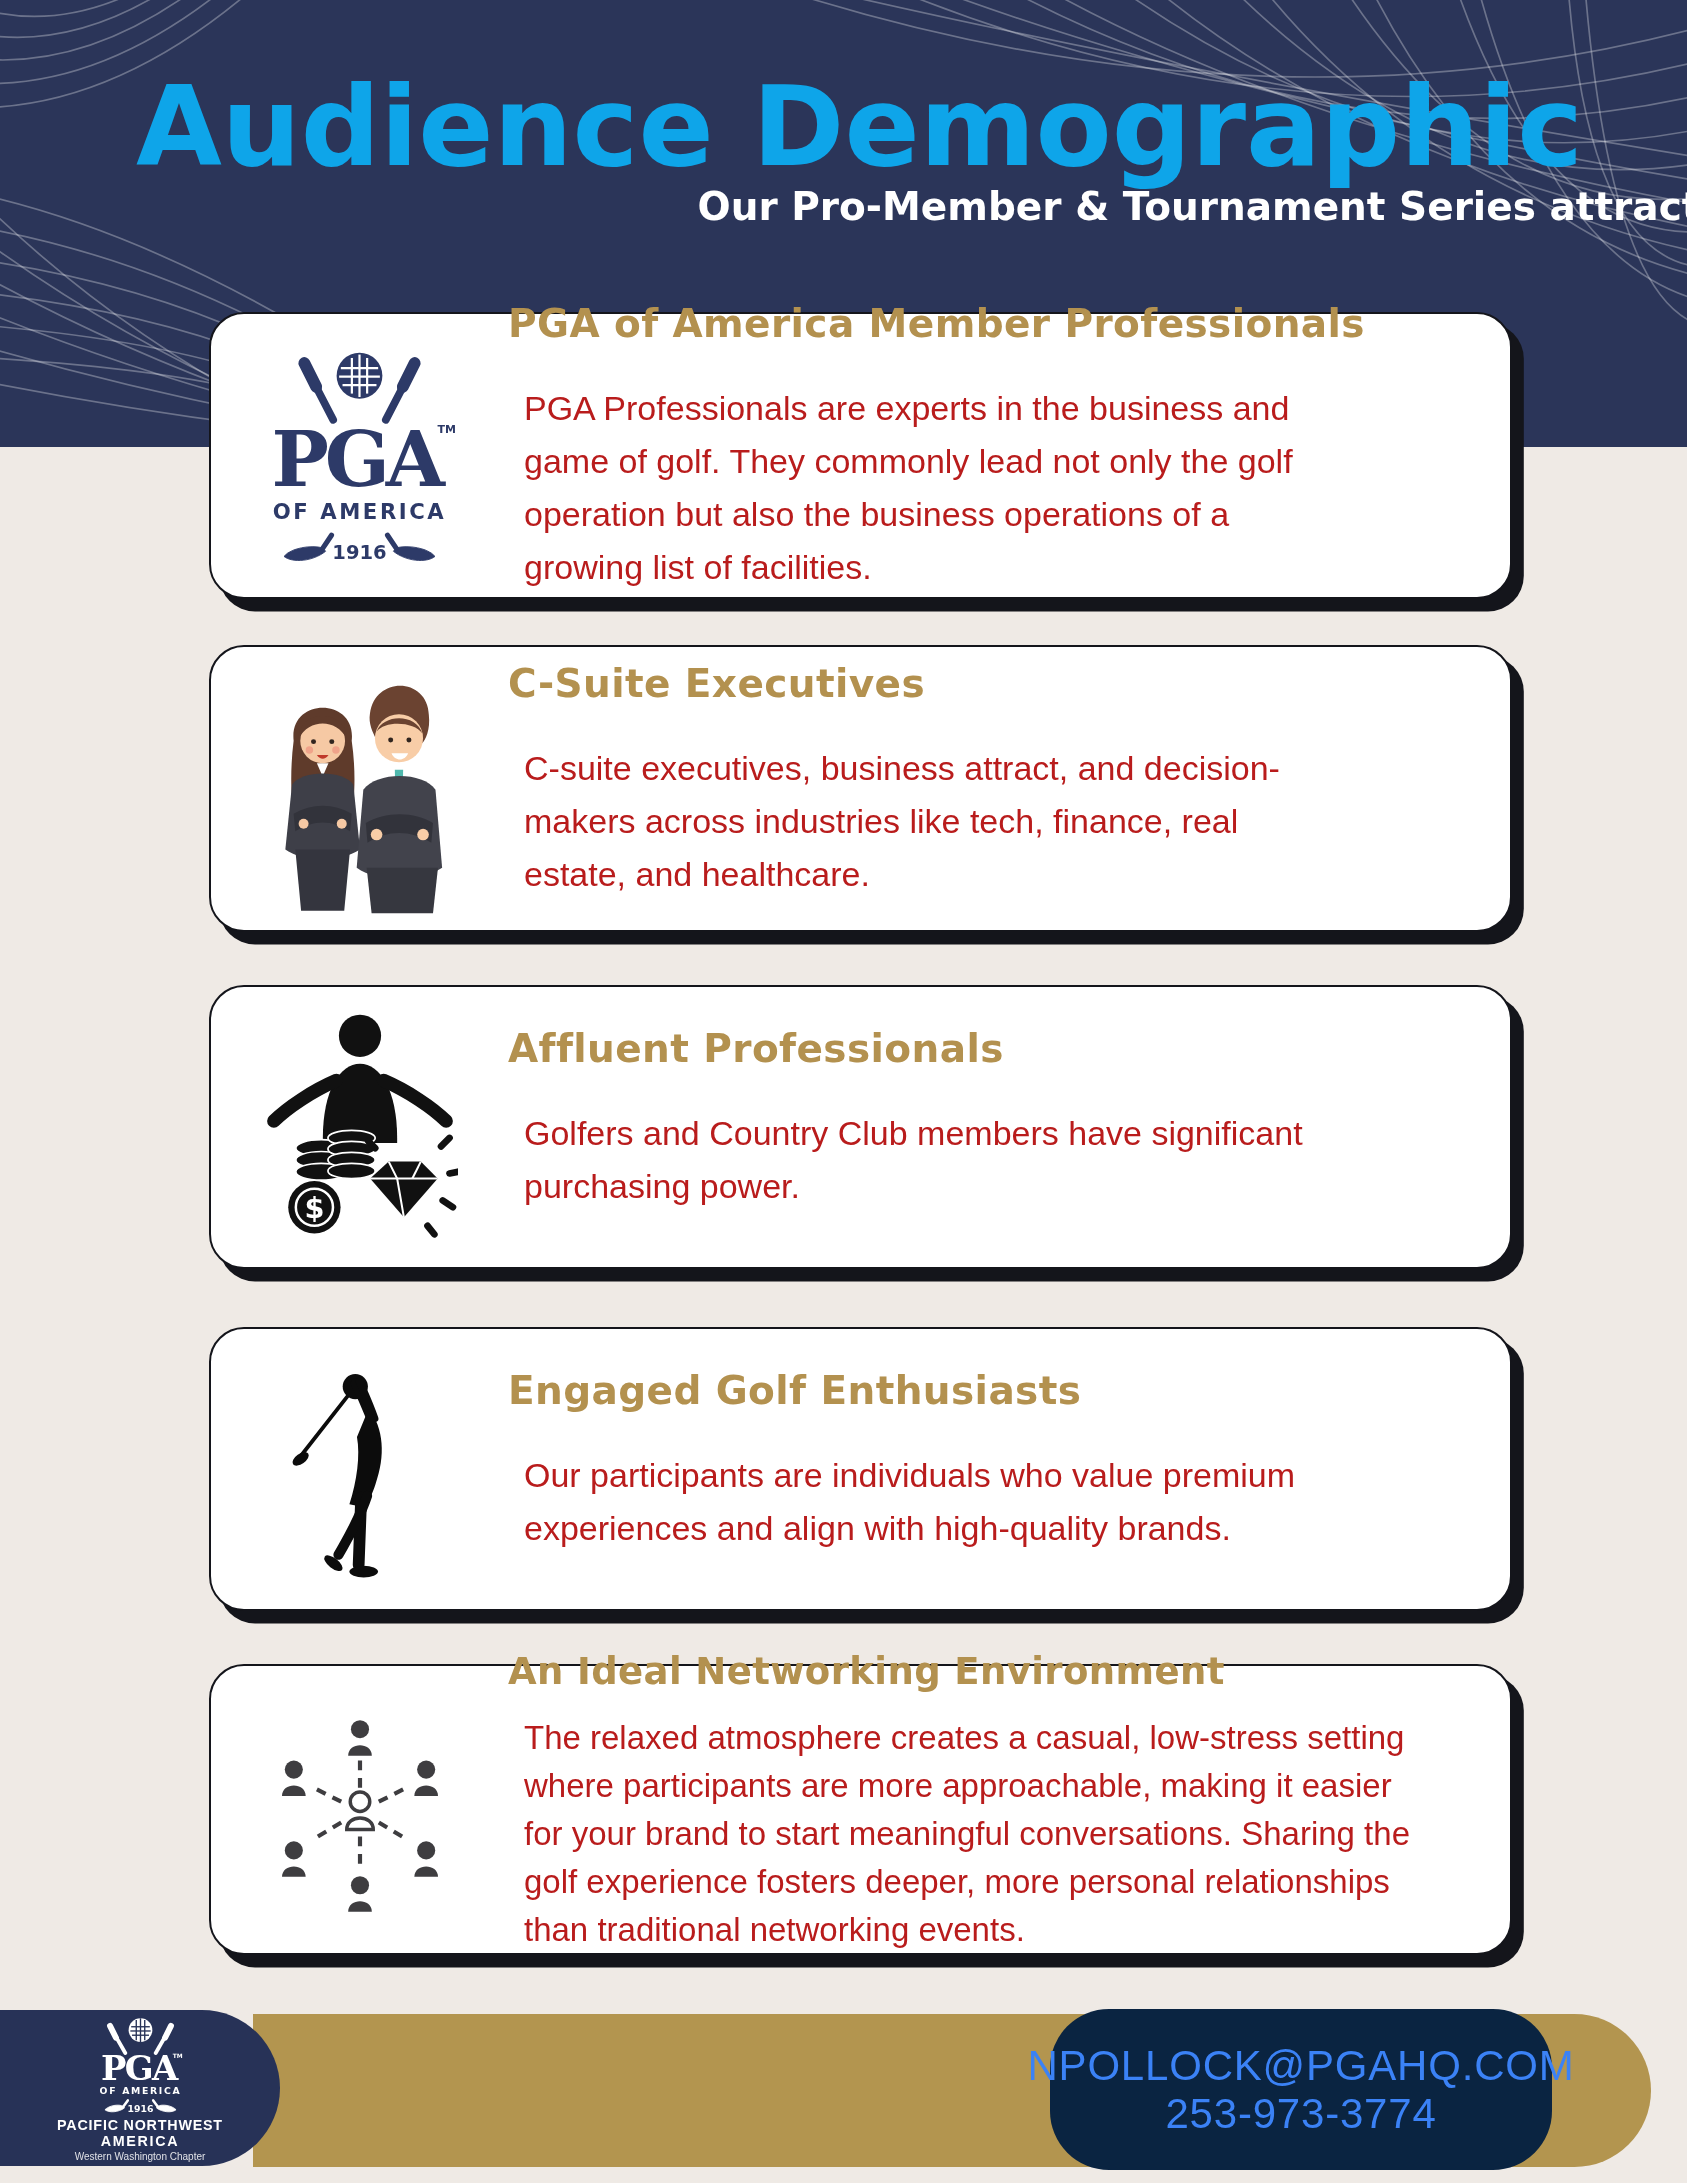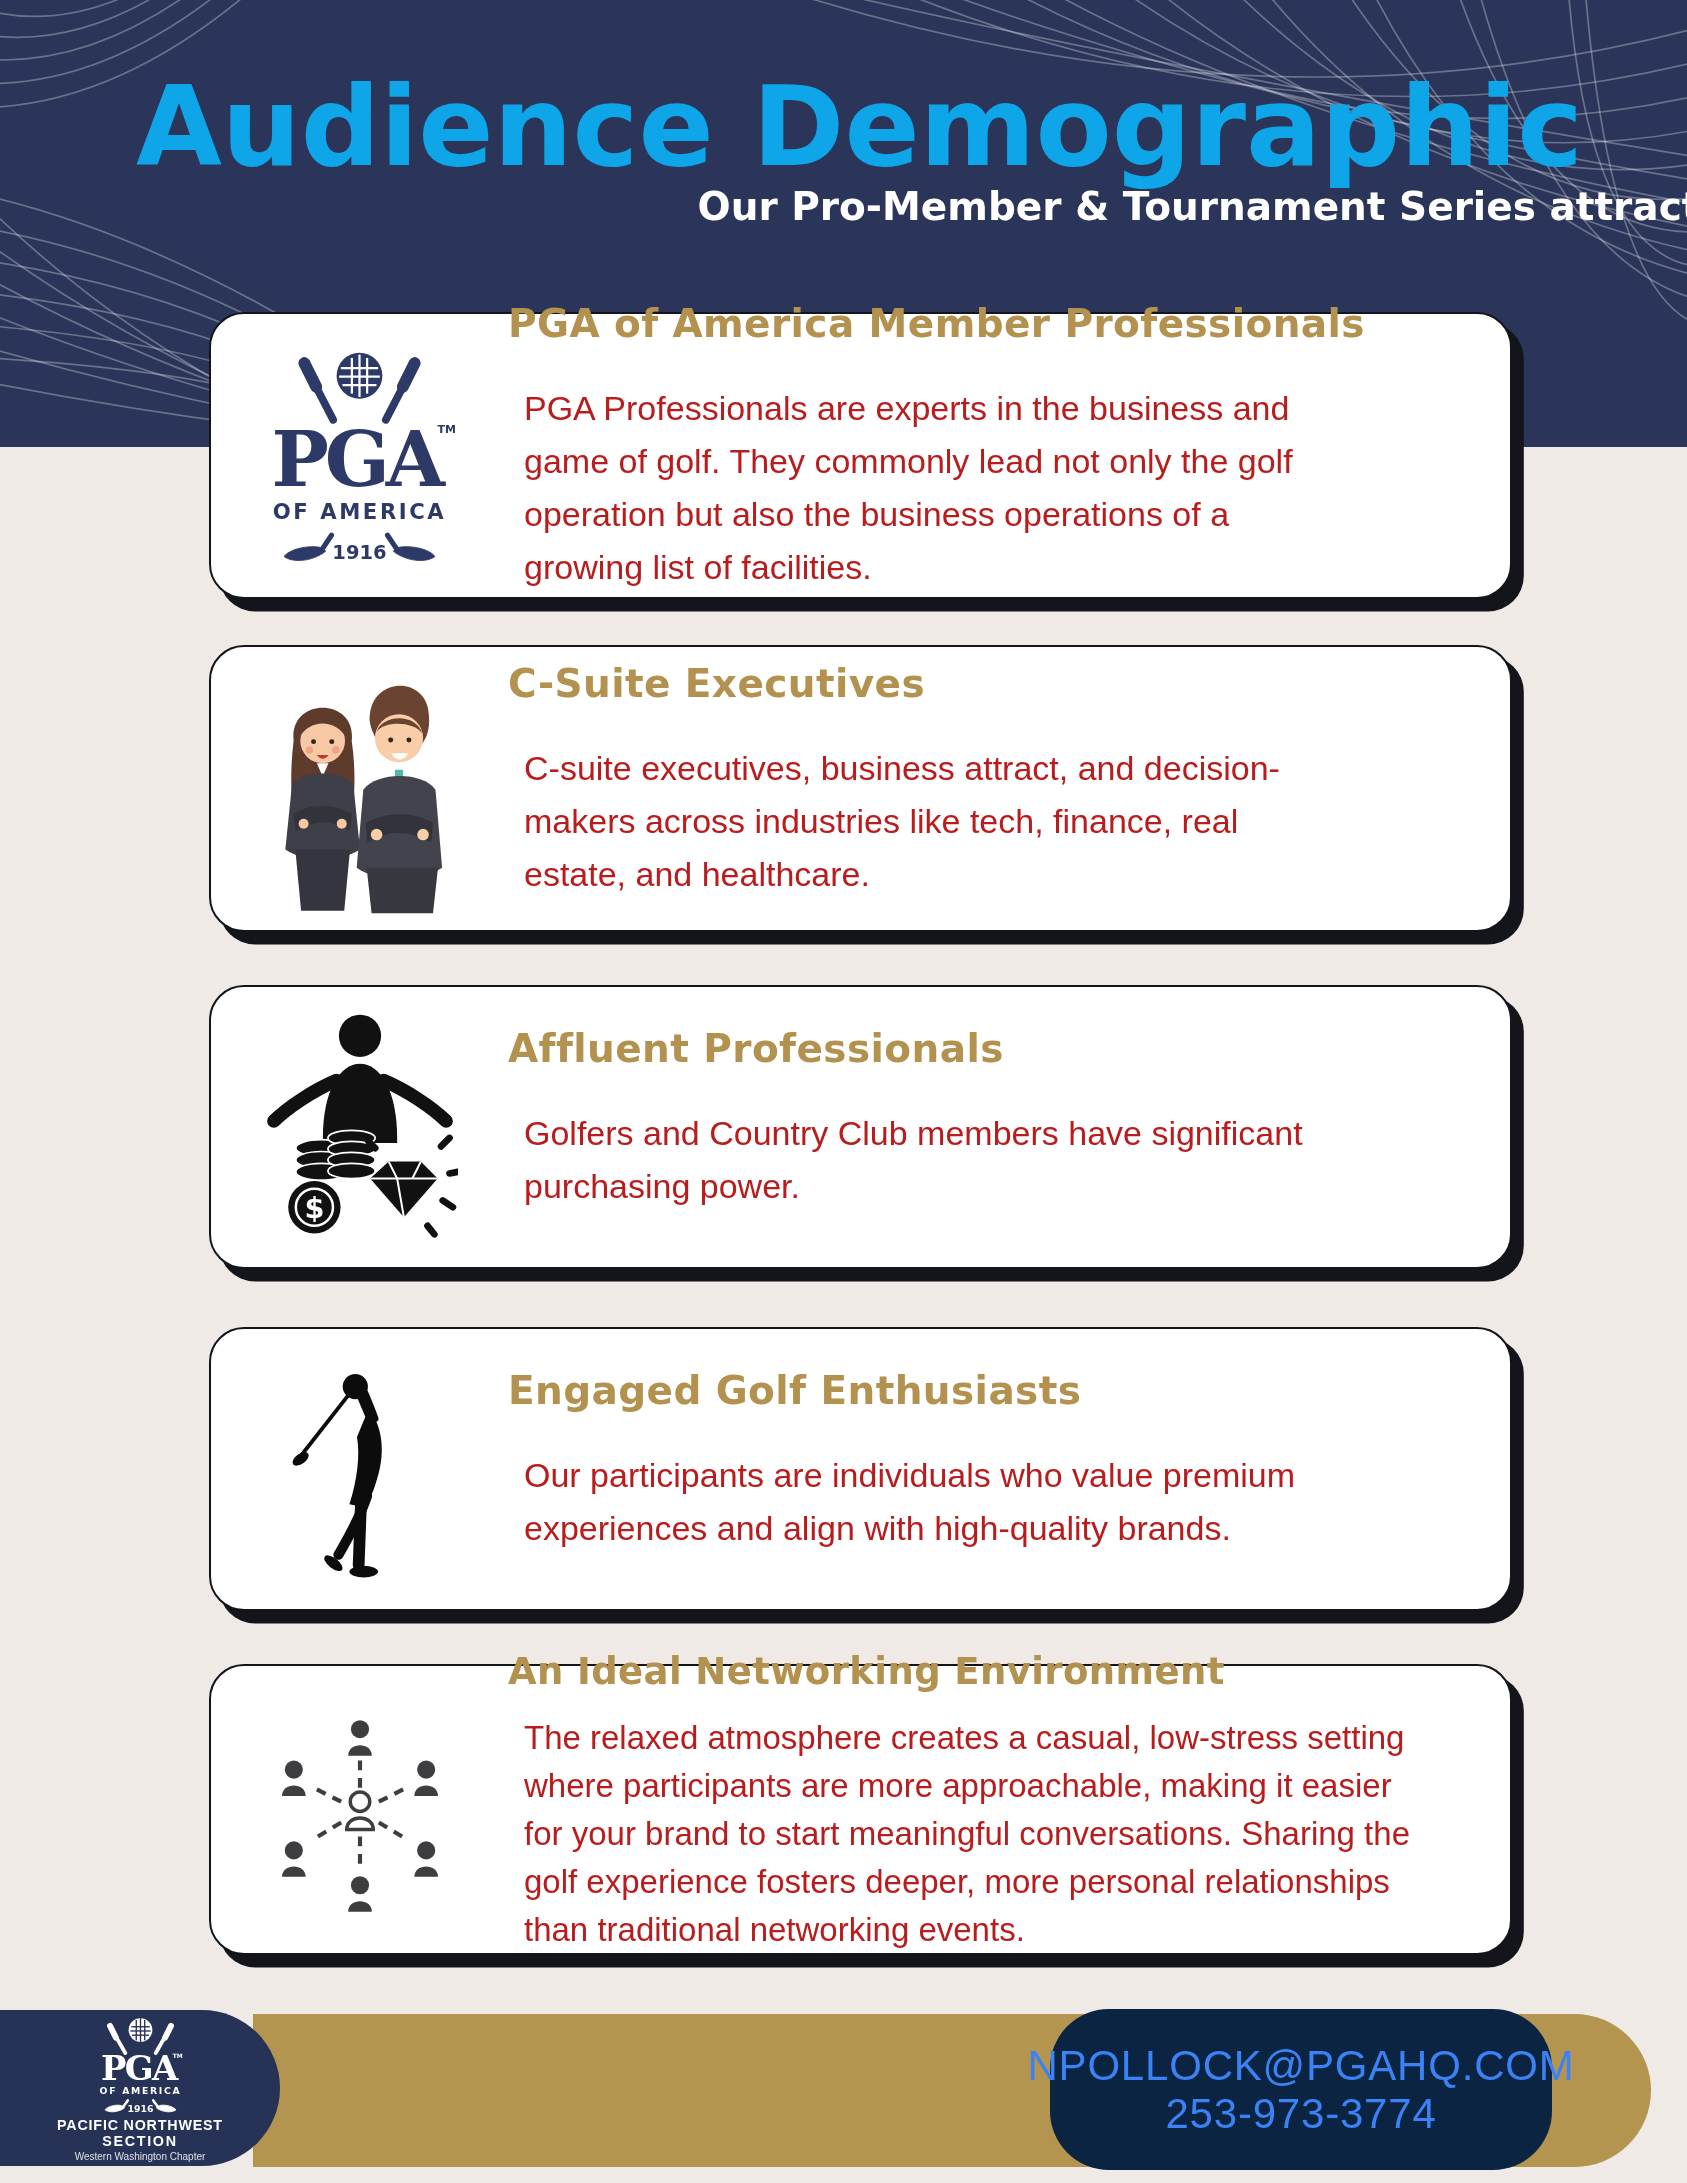--- a/index.html
+++ b/index.html
@@ -302,18 +302,18 @@
       <text x="75" y="94" text-anchor="middle" font-family="DejaVu Sans,sans-serif" font-weight="bold" font-size="11" letter-spacing="2" fill="#ffffff">OF AMERICA</text>
       <g fill="#ffffff" stroke="#ffffff">
         <path d="M56 111 C49 116 38 117 33 113 C38 108 49 106 55 109 Z"></path>
         <path d="M55 109 L60 102" stroke-width="3" stroke-linecap="round"></path>
         <path d="M94 111 C101 116 112 117 117 113 C112 108 101 106 95 109 Z"></path>
         <path d="M95 109 L90 102" stroke-width="3" stroke-linecap="round"></path>
       </g>
       <text x="75" y="116" text-anchor="middle" font-family="DejaVu Sans,sans-serif" font-weight="bold" font-size="11" fill="#ffffff">1916</text>
     </svg>
     <div class="sec1">PACIFIC NORTHWEST</div>
-    <div class="sec2">SECTION</div>
+    <div class="sec2">AMERICA</div>
     <div class="chap">Western Washington Chapter</div>
   </div>
 
 </div>
 
 
 </body></html>

